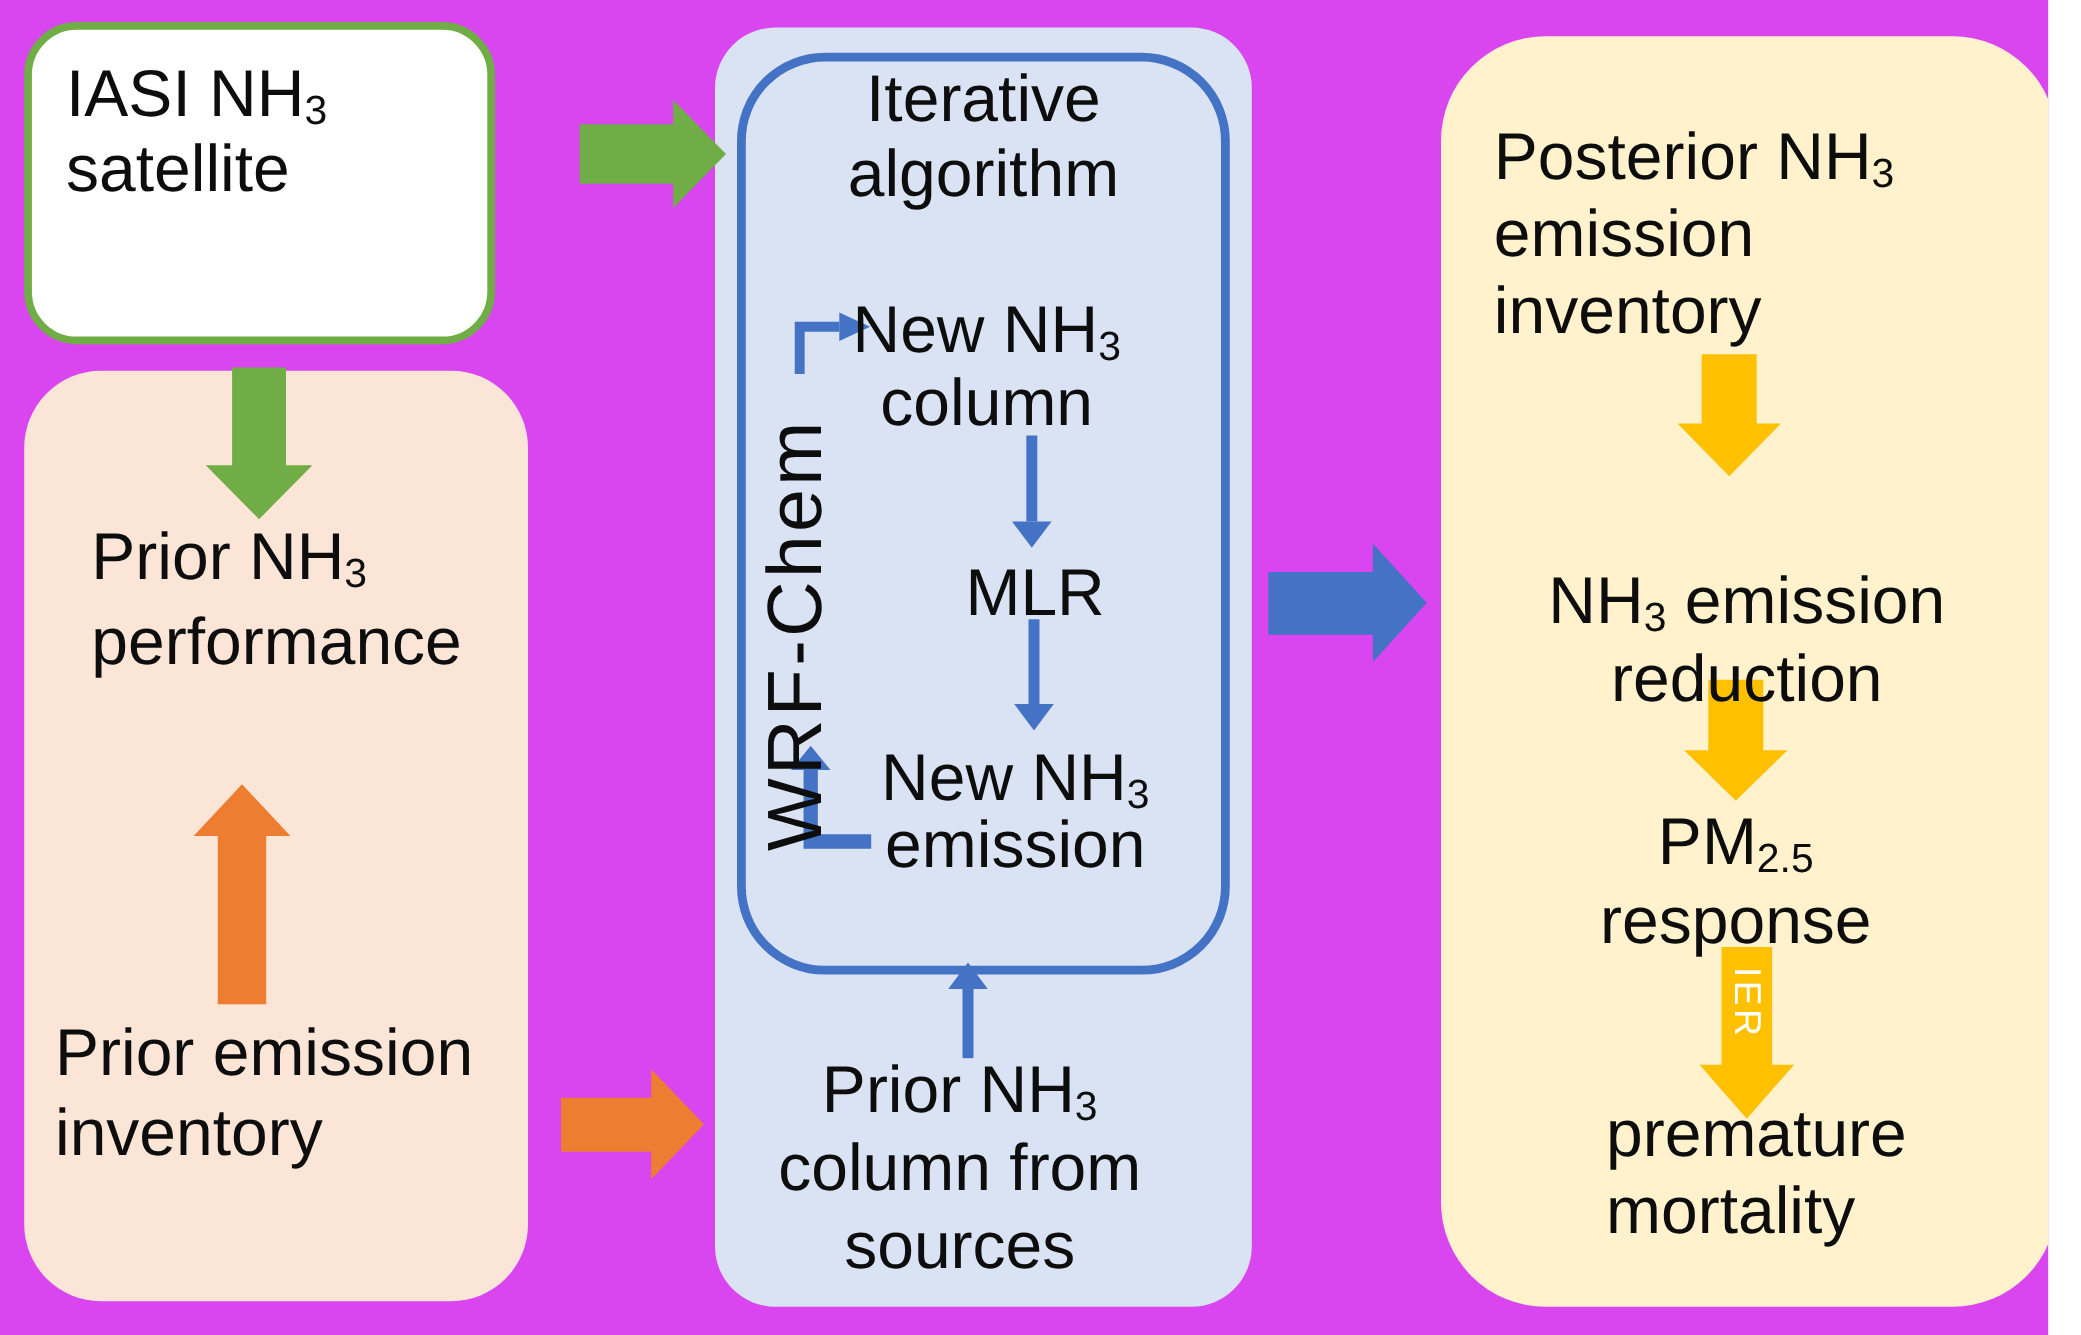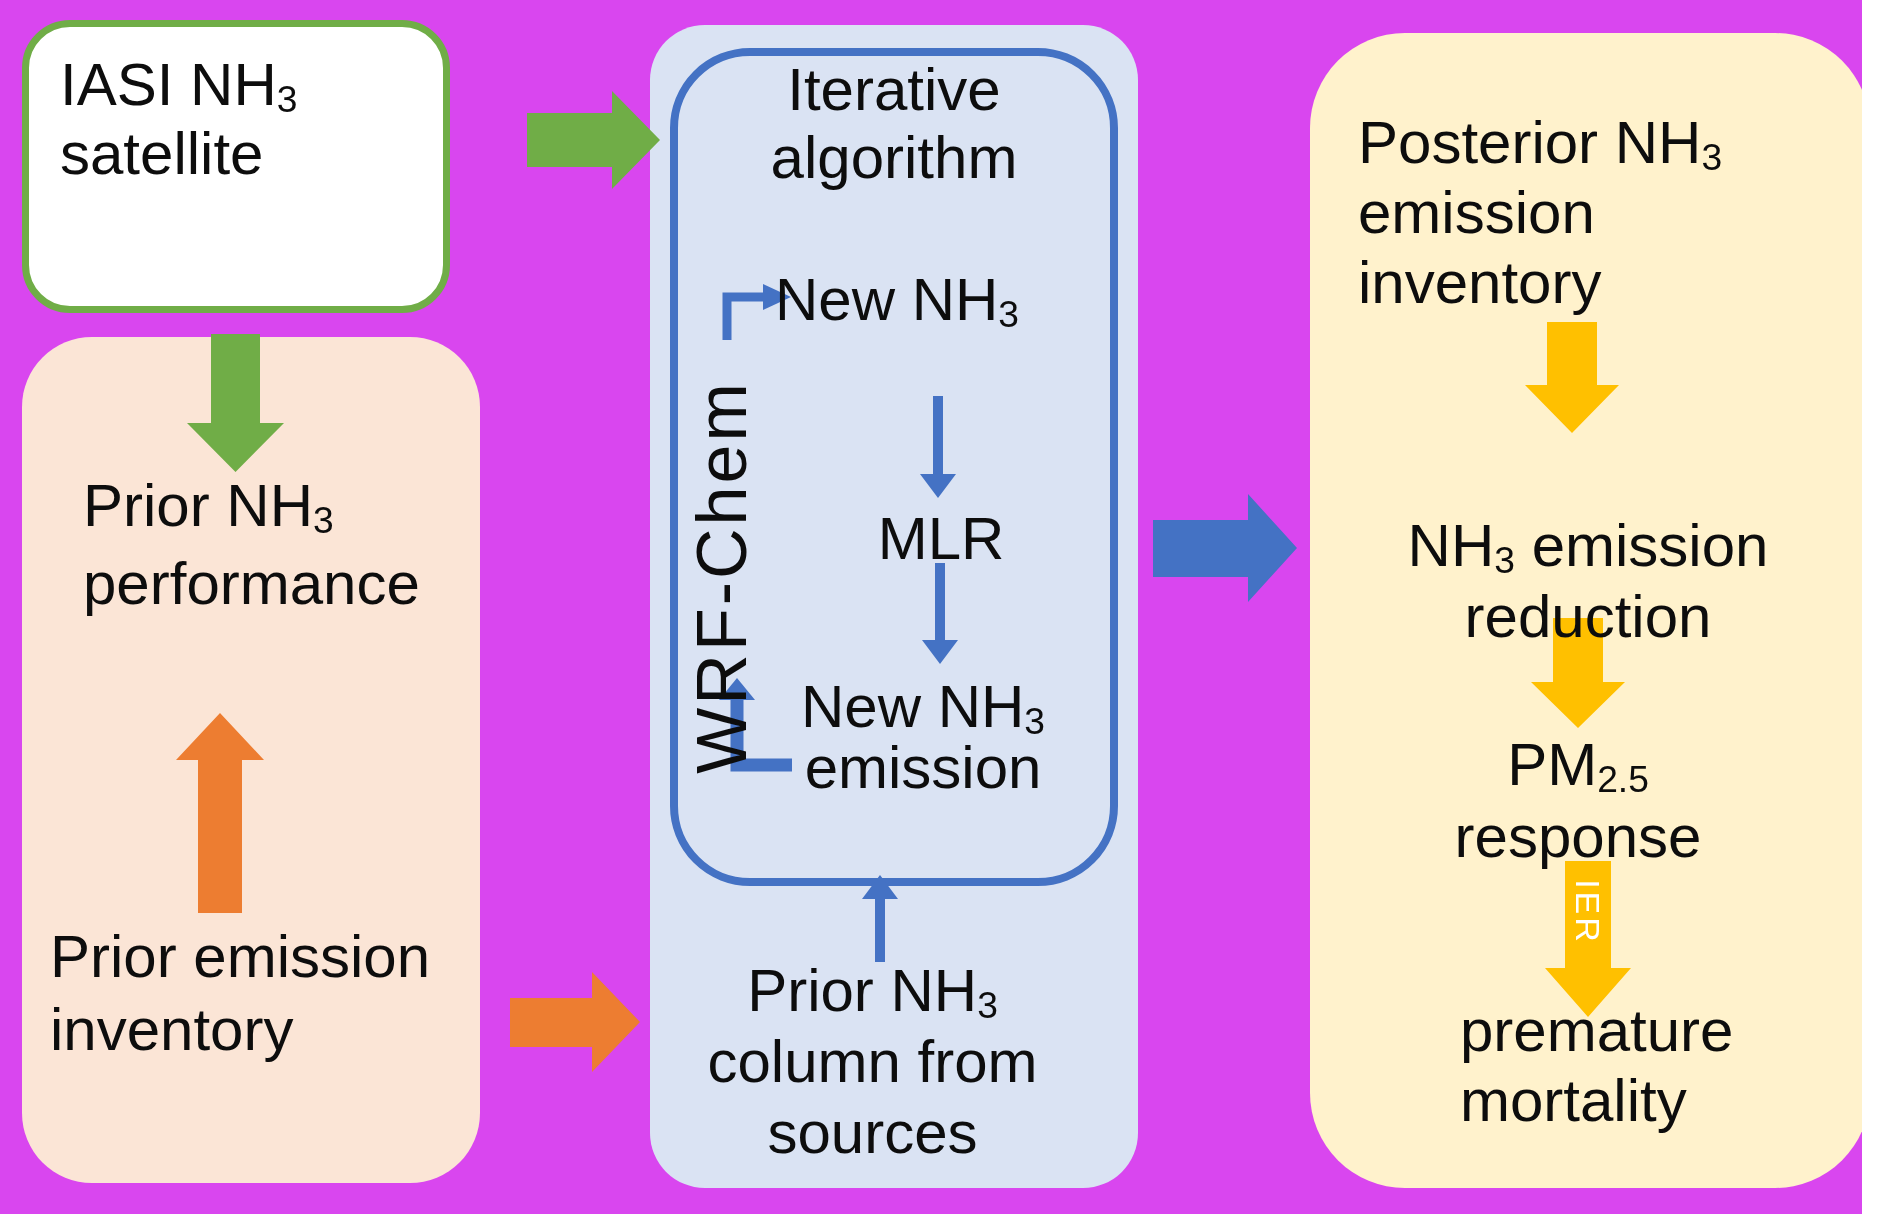--- a/index.html
+++ b/index.html
@@ -86,20 +86,21 @@
 
   <div class="txt center" style="left:670px;top:56px;width:448px;line-height:68px;text-align:center;">
     <div>Iterative</div>
     <div>algorithm</div>
   </div>
 
   <div class="txt center rot-ccw" style="left:422px;top:540px;width:600px;height:74px;font-size:70px;line-height:74px;letter-spacing:3px;">WRF-Chem</div>
 
   <div class="txt center" style="left:757px;top:267px;width:280px;line-height:66px;">
     <div><span>New NH</span><sub>3</sub></div>
+    <div>column</div>
   </div>
 
   <div class="txt center" style="left:861px;top:504px;width:160px;">MLR</div>
 
   <div class="txt center" style="left:780px;top:676px;width:286px;line-height:61px;">
     <div><span>New NH</span><sub>3</sub></div>
     <div>emission</div>
   </div>
 
   <div class="txt center" style="left:655px;top:955px;width:435px;line-height:71px;">

